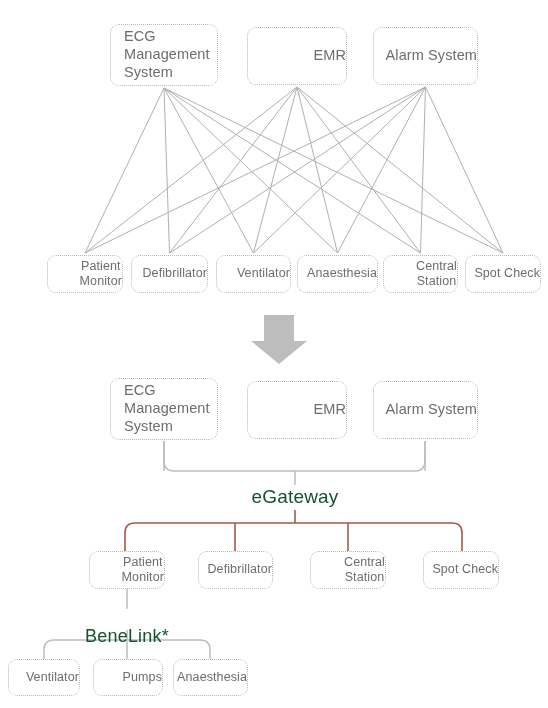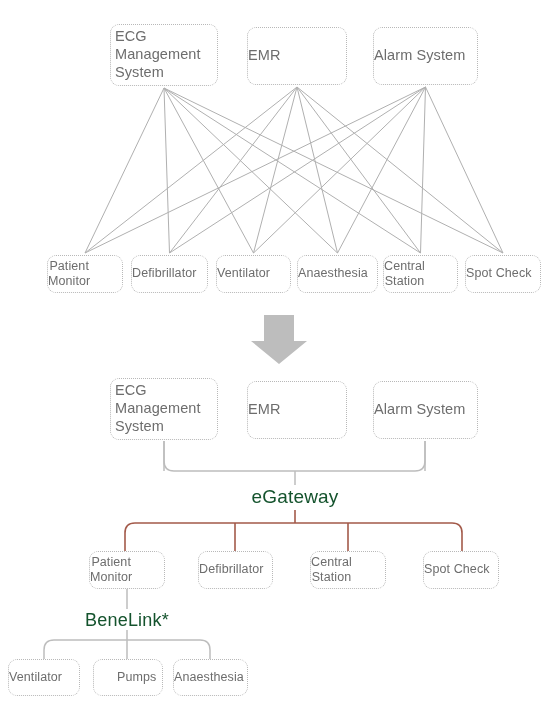--- a/index.html
+++ b/index.html
@@ -15,27 +15,27 @@
   #diagram{position:absolute;left:0;top:0;width:548px;height:708px;}
 
   .node{
     position:absolute;
     box-sizing:border-box;
     border:1.4px dotted #b8b8b8;
     border-radius:9px;
     background:#ffffff;
     display:flex;
     align-items:center;
-    justify-content:flex-start;
+    justify-content:flex-end;
     text-align:center;
     color:#6d6d6d;
     line-height:1.22;
     letter-spacing:.1px;
   }
-  .node.left-align{justify-content:flex-start;text-align:left;padding-left:4px;}
+  .node.left-align{justify-content:flex-start;text-align:left;padding-left:13px;}
   .node-label{display:block;white-space:pre-line;}
 
   
   .sys{font-size:14.5px;}
   
   .dev{font-size:12.5px;}
   .dev-lower{font-size:12.5px;}
 
   .free-text{
     position:absolute;
@@ -163,21 +163,21 @@
     <span class="node-label">Defibrillator</span>
   </div>
   <div class="node dev-lower" style="left:310px;top:551px;width:76px;height:38px;">
     <span class="node-label">Central
 Station</span>
   </div>
   <div class="node dev-lower" style="left:423px;top:551px;width:76px;height:38px;">
     <span class="node-label">Spot Check</span>
   </div>
 
-  <div class="free-text" id="benelink-label" style="left:127px;top:610px;transform:translate(-50%,0);">
+  <div class="free-text" id="benelink-label" style="left:127px;top:626px;transform:translate(-50%,0);">
     <span>BeneLink*</span>
   </div>
 
   <div class="node dev-lower" style="left:8px;top:659px;width:72px;height:37px;">
     <span class="node-label">Ventilator</span>
   </div>
   <div class="node dev-lower" style="left:93px;top:659px;width:70px;height:37px;padding-left:23px;">
     <span class="node-label">Pumps</span>
   </div>
   <div class="node dev-lower" style="left:173px;top:659px;width:75px;height:37px;">

